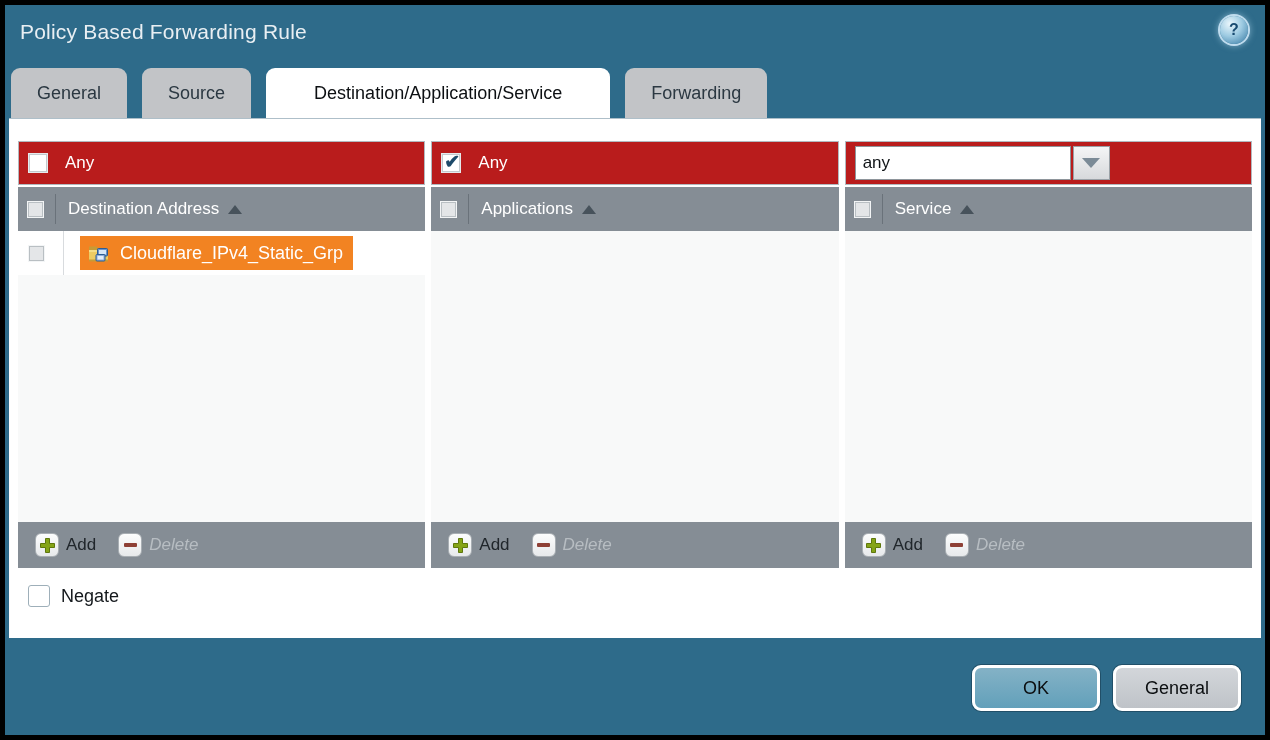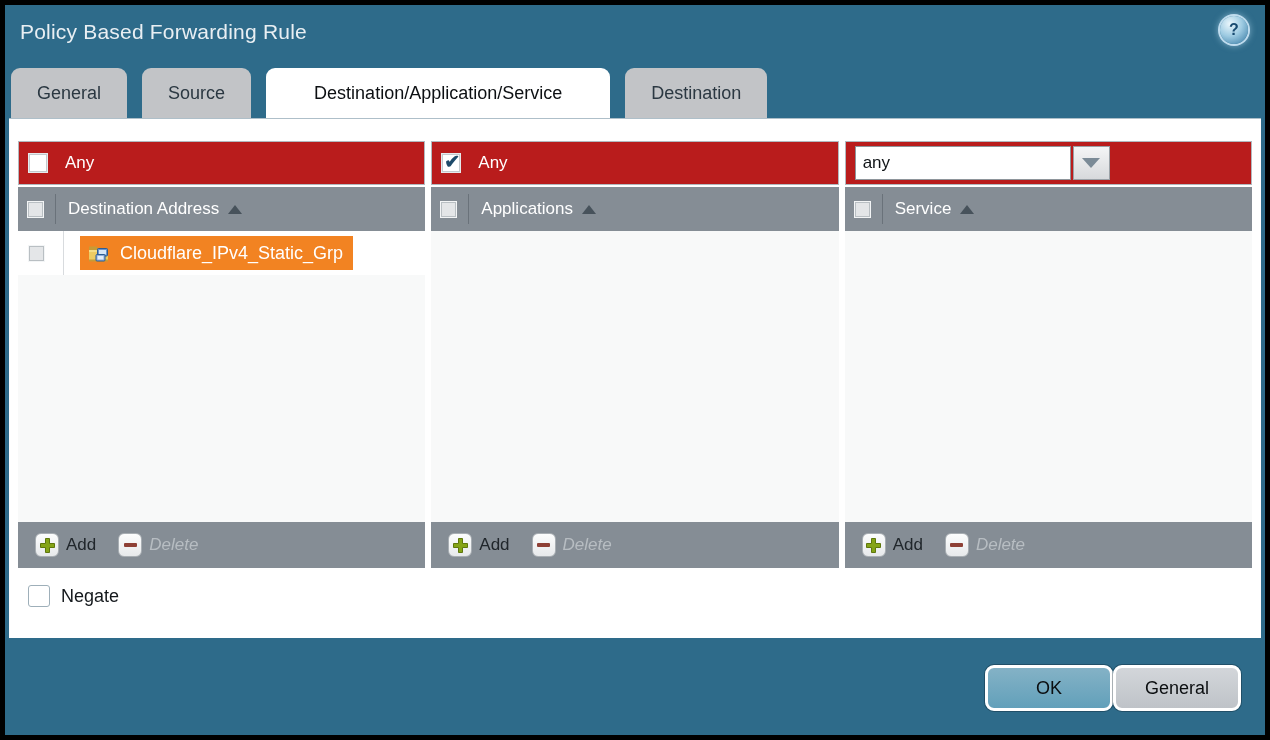--- a/index.html
+++ b/index.html
@@ -66,21 +66,21 @@
             border:1px solid #9aa1a7; display:flex; align-items:center; justify-content:center; cursor:pointer; }
   .tri-down { width:0; height:0; border-left:9px solid transparent; border-right:9px solid transparent; border-top:10px solid #7b8b97; }
   .tri-up { width:0; height:0; border-left:7px solid transparent; border-right:7px solid transparent; border-bottom:9px solid #47525b; margin-left:9px; }
 
   
   .negaterow { display:flex; align-items:center; margin:17px 0 0 19px;text-align:right; }
   .cb-negate { width:22px; height:22px; background:#fff; border:1px solid #9eafb9; border-radius:3px; box-shadow:none; }
   .negatelbl { color:#14181c; font-size:18px; margin-left:11px; }
 
   
-  .btnbar { display:flex; justify-content:flex-end; padding:27px 24px 0 0; }
+  .btnbar { display:flex; justify-content:flex-end; gap:13px; padding:27px 24px 0 0; }
   .btn { min-width:128px; height:46px; border:3px solid #fff; border-radius:9px; font-size:18px; color:#0b0e10;
          display:flex; align-items:center; justify-content:center; cursor:pointer;
          box-shadow:0 0 0 1px rgba(10,30,40,.35); font-family:"Liberation Sans", sans-serif; }
   .btn-ok { background:linear-gradient(#84b2c6,#62a0ba); }
   .btn-cancel { background:linear-gradient(#d3d6da,#bfc3c8); }
 </style>
 </head>
 <body>
 
 <div class="frame">
@@ -90,21 +90,21 @@
       <span class="title">Policy Based Forwarding Rule</span>
       <div class="help">
           <span>?</span>
         </div>
     </div>
 
     <div class="tabs">
       <div class="tab">General</div>
       <div class="tab">Source</div>
       <div class="tab active">Destination/Application/Service</div>
-      <div class="tab">Destination</div>
+      <div class="tab">Forwarding</div>
     </div>
 
     <div class="panel">
       <div class="cols">
 
         <div class="col">
           <div class="anybar">
             <div class="cb cb-lg"></div>
             <span class="lbl">Any</span>
           </div>

